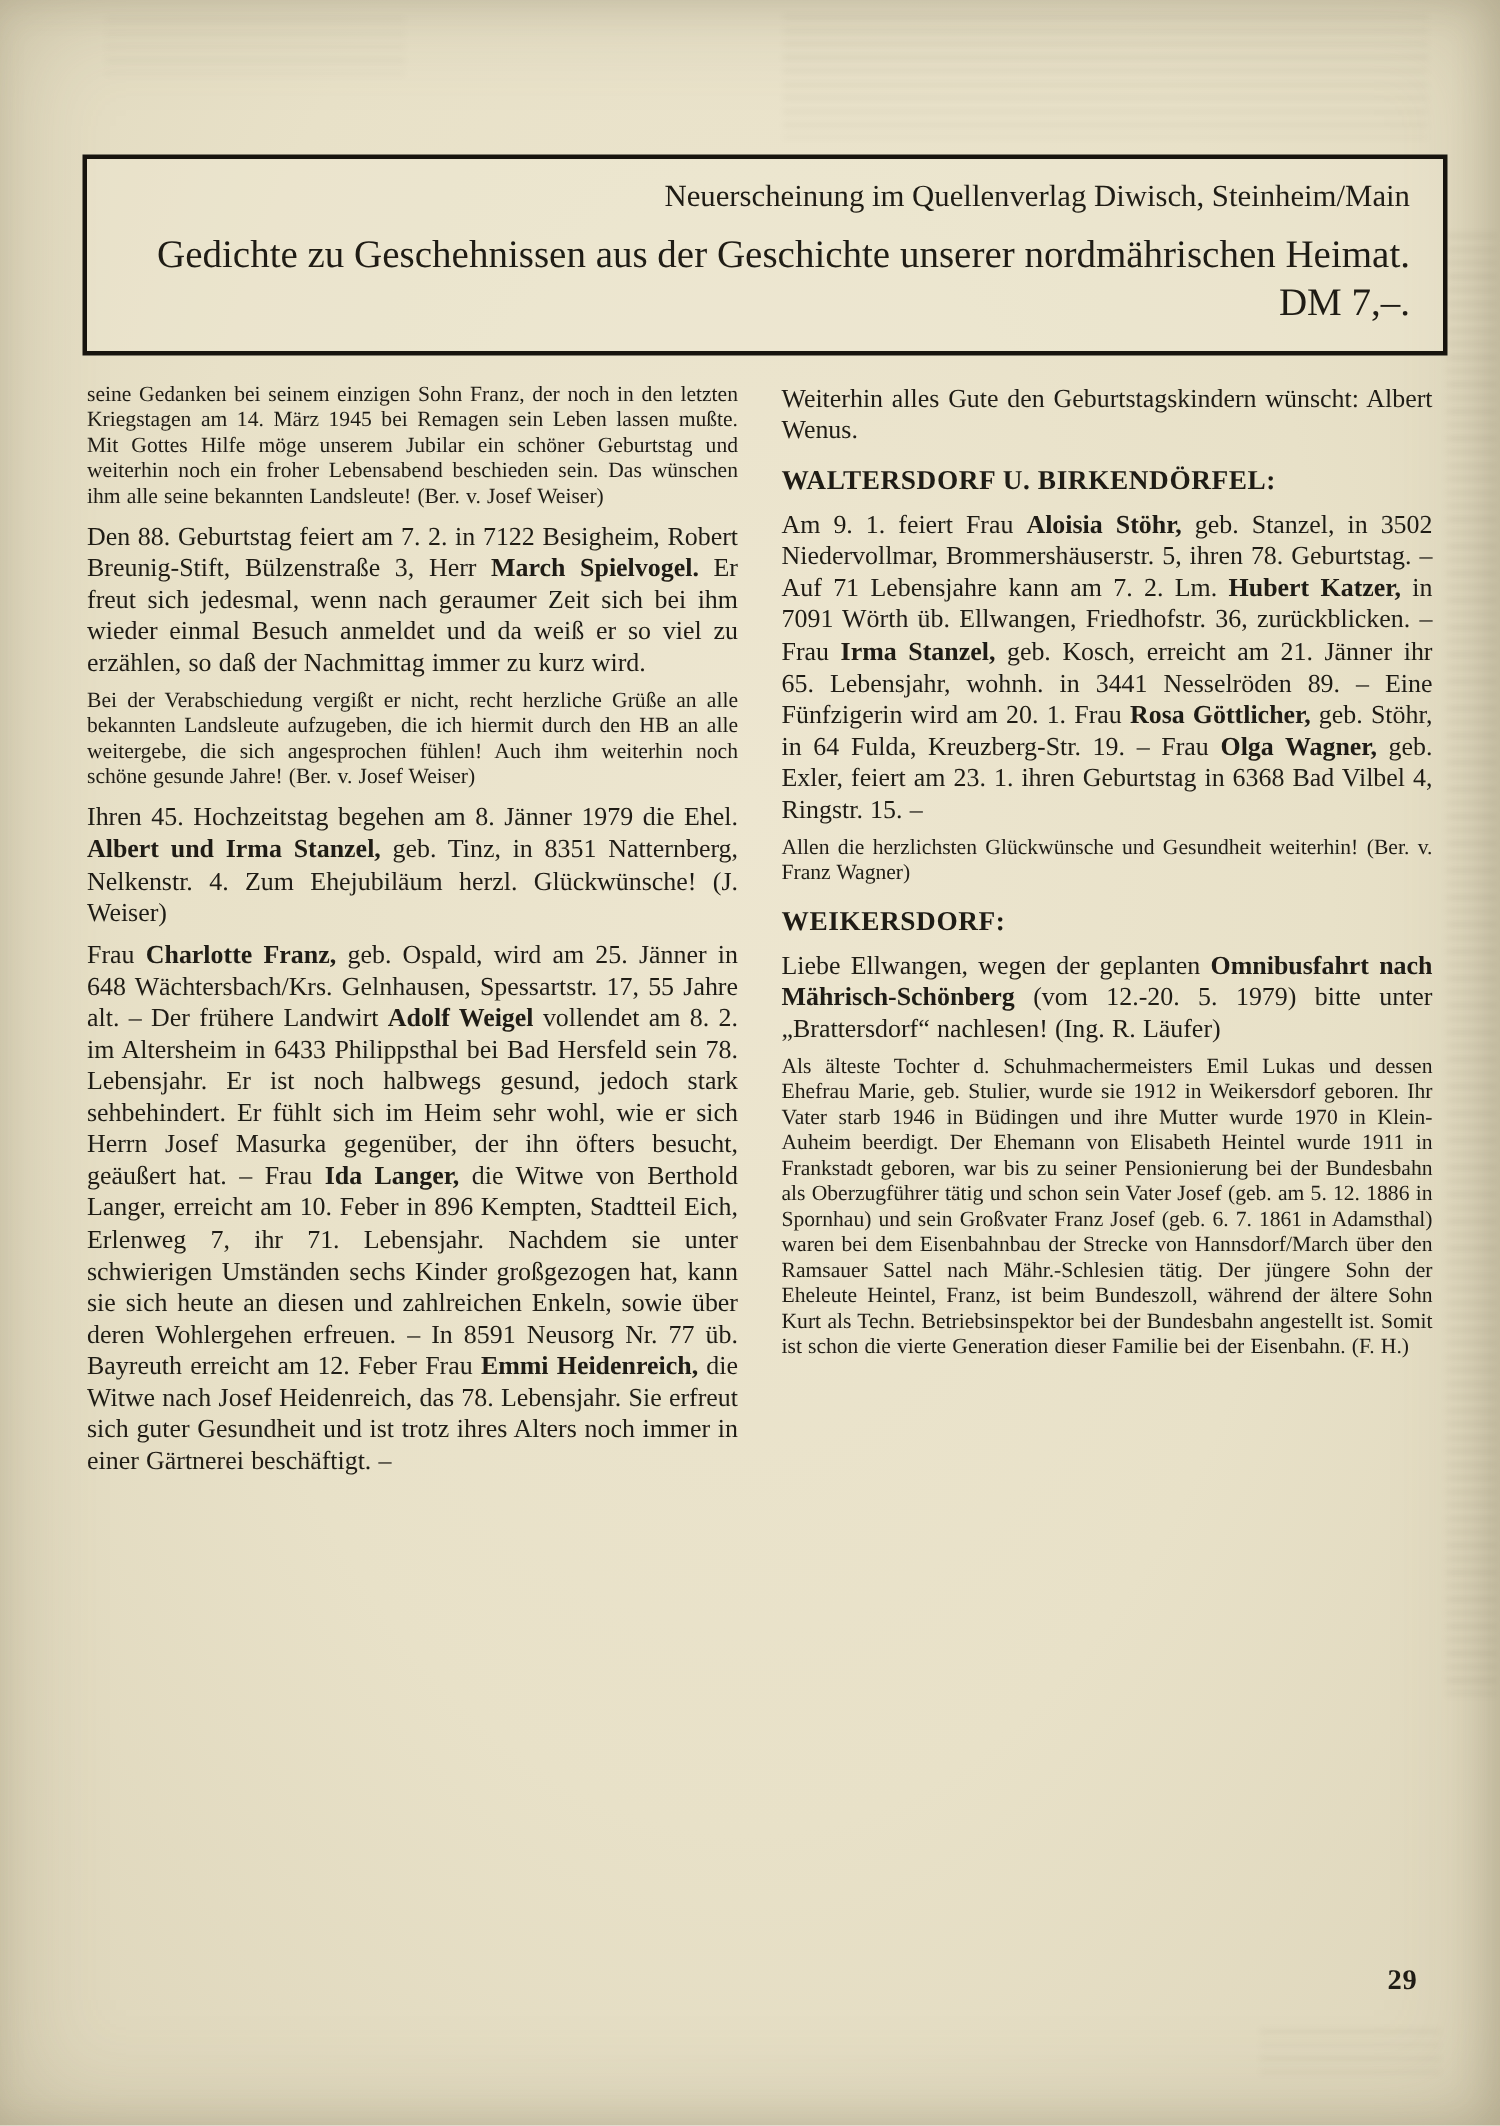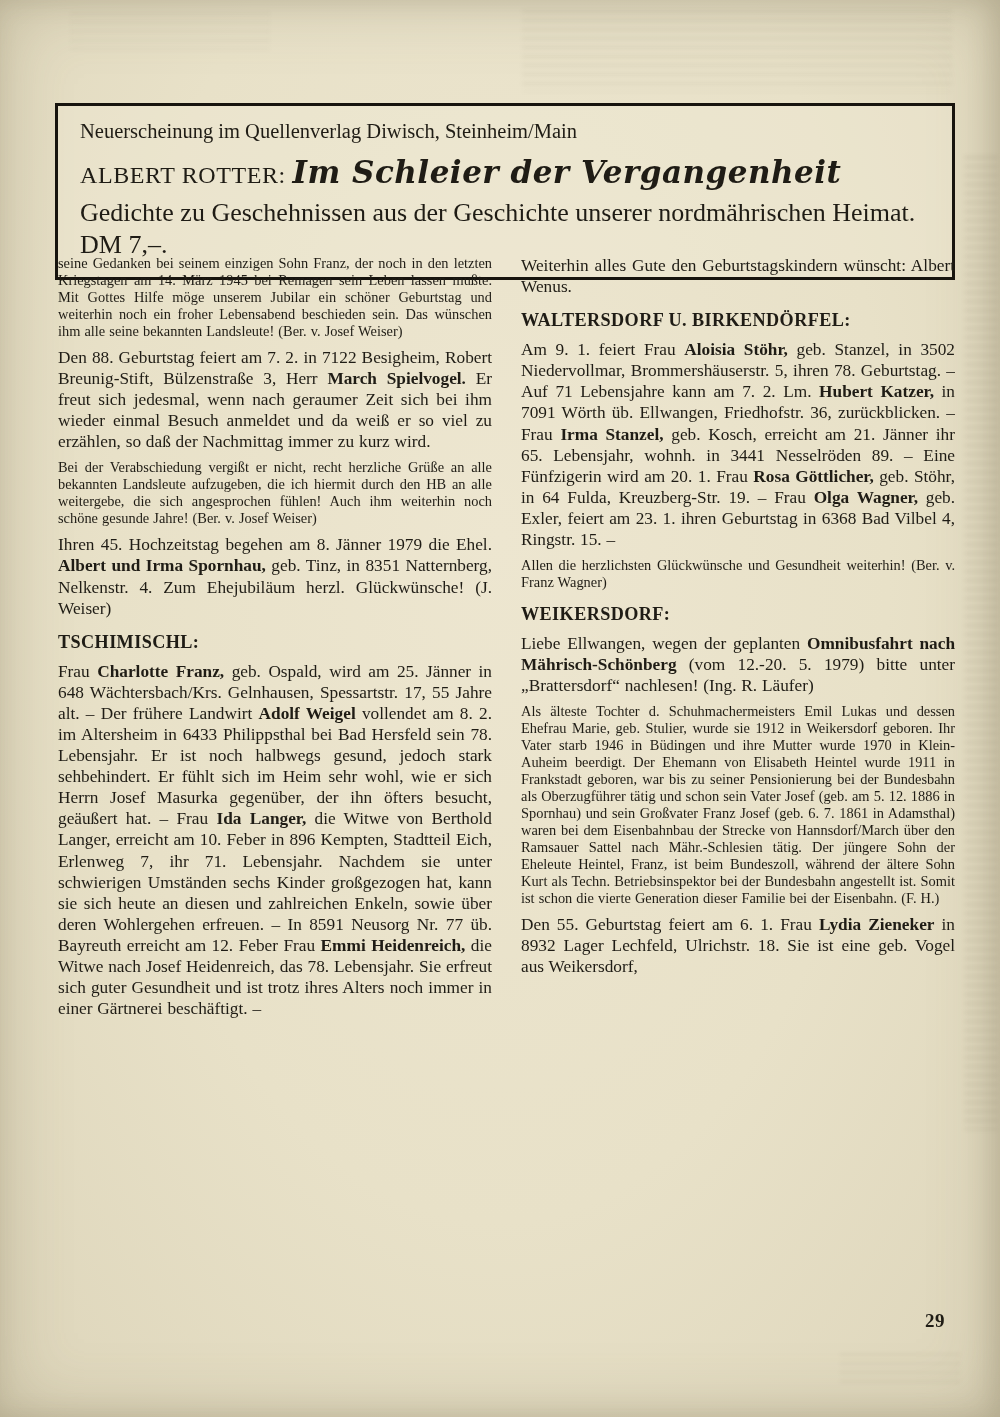--- a/index.html
+++ b/index.html
@@ -16,23 +16,23 @@
   .bleed{
     position:absolute;pointer-events:none;filter:blur(2px);
     background:repeating-linear-gradient(180deg, transparent 0 6px, #6f6750 6px 9px);
   }
   .bleed.right-edge{right:2px;top:150px;width:34px;height:980px;opacity:0.12;}
   .bleed.top-right{top:4px;right:48px;width:430px;height:88px;opacity:0.09;}
   .bleed.top-left{top:6px;left:70px;width:200px;height:44px;opacity:0.06;}
   .bleed.bottom-right{right:40px;bottom:30px;width:120px;height:40px;opacity:0.07;}
 
   .ad-box{
-    position:absolute;top:103px;left:55px;right:45px;
+    position:absolute;top:103px;left:55px;right:35px;
     border:3px solid #17140e;background:rgba(240,234,216,0.35);
-    text-align:left;padding:13px 22px 15px;box-sizing:border-box;
+    text-align:right;padding:13px 22px 15px;box-sizing:border-box;
   }
   .ad-line1{font-size:20.5px;line-height:1.25;margin-bottom:9px;}
   .ad-line2{margin-bottom:7px;white-space:nowrap;}
   .ad-author{font-size:24px;letter-spacing:0.6px;}
   .ad-title{
     font-family:"DejaVu Serif", serif;font-size:31px;font-weight:bold;font-style:italic;
     letter-spacing:0.5px;
   }
   .ad-line3{font-size:26px;line-height:1.25;}
 
@@ -60,40 +60,35 @@
 <body>
 
 <div class="paper-shade"></div>
 <div class="bleed top-right"></div>
 <div class="bleed top-left"></div>
 <div class="bleed right-edge"></div>
 <div class="bleed bottom-right"></div>
 
 <div class="ad-box">
   <div class="ad-line1">Neuerscheinung im Quellenverlag Diwisch, Steinheim/Main</div>
-  <div class="ad-line2">
-    <span class="ad-author">ALBERT ROTTER: </span><span class="ad-title">Im Schleier der Vergangenheit</span>
-  </div>
   <div class="ad-line3">Gedichte zu Geschehnissen aus der Geschichte unserer nordmährischen Heimat. DM 7,–.</div>
 </div>
 
 <div class="columns">
   <div class="col">
       <p class="para small"><span>seine Gedanken bei seinem einzigen Sohn Franz, der noch in den letzten Kriegstagen am 14. März 1945 bei Remagen sein Leben lassen mußte. Mit Gottes Hilfe möge unserem Jubilar ein schöner Geburtstag und weiterhin noch ein froher Lebensabend beschieden sein. Das wünschen ihm alle seine bekannten Landsleute! (Ber. v. Josef Weiser)</span></p>
       <p class="para"><span>Den 88. Geburtstag feiert am 7. 2. in 7122 Besigheim, Robert Breunig-Stift, Bülzenstraße 3, Herr </span><b>March Spielvogel.</b><span> Er freut sich jedesmal, wenn nach geraumer Zeit sich bei ihm wieder einmal Besuch anmeldet und da weiß er so viel zu erzählen, so daß der Nachmittag immer zu kurz wird.</span></p>
       <p class="para small"><span>Bei der Verabschiedung vergißt er nicht, recht herzliche Grüße an alle bekannten Landsleute aufzugeben, die ich hiermit durch den HB an alle weitergebe, die sich angesprochen fühlen! Auch ihm weiterhin noch schöne gesunde Jahre! (Ber. v. Josef Weiser)</span></p>
-      <p class="para"><span>Ihren 45. Hochzeitstag begehen am 8. Jänner 1979 die Ehel. </span><b>Albert und Irma Spornhau,</b><span> geb. Tinz, in 8351 Natternberg, Nelkenstr. 4. Zum Ehejubiläum herzl. Glückwünsche! (J. Weiser)</span></p>
-      <h3 class="section-heading">TSCHIMISCHL:</h3>
+      <p class="para"><span>Ihren 45. Hochzeitstag begehen am 8. Jänner 1979 die Ehel. </span><b>Albert und Irma Stanzel,</b><span> geb. Tinz, in 8351 Natternberg, Nelkenstr. 4. Zum Ehejubiläum herzl. Glückwünsche! (J. Weiser)</span></p>
       <p class="para"><span>Frau </span><b>Charlotte Franz,</b><span> geb. Ospald, wird am 25. Jänner in 648 Wächtersbach/Krs. Gelnhausen, Spessartstr. 17, 55 Jahre alt. – Der frühere Landwirt </span><b>Adolf Weigel</b><span> vollendet am 8. 2. im Altersheim in 6433 Philippsthal bei Bad Hersfeld sein 78. Lebensjahr. Er ist noch halbwegs gesund, jedoch stark sehbehindert. Er fühlt sich im Heim sehr wohl, wie er sich Herrn Josef Masurka gegenüber, der ihn öfters besucht, geäußert hat. – Frau </span><b>Ida Langer,</b><span> die Witwe von Berthold Langer, erreicht am 10. Feber in 896 Kempten, Stadtteil Eich, Erlenweg 7, ihr 71. Lebensjahr. Nachdem sie unter schwierigen Umständen sechs Kinder großgezogen hat, kann sie sich heute an diesen und zahlreichen Enkeln, sowie über deren Wohlergehen erfreuen. – In 8591 Neusorg Nr. 77 üb. Bayreuth erreicht am 12. Feber Frau </span><b>Emmi Heidenreich,</b><span> die Witwe nach Josef Heidenreich, das 78. Lebensjahr. Sie erfreut sich guter Gesundheit und ist trotz ihres Alters noch immer in einer Gärtnerei beschäftigt. –</span></p>
     </div>
   <div class="col">
       <p class="para"><span>Weiterhin alles Gute den Geburtstagskindern wünscht: Albert Wenus.</span></p>
       <h3 class="section-heading">WALTERSDORF U. BIRKENDÖRFEL:</h3>
       <p class="para"><span>Am 9. 1. feiert Frau </span><b>Aloisia Stöhr,</b><span> geb. Stanzel, in 3502 Niedervollmar, Brommershäuserstr. 5, ihren 78. Geburtstag. – Auf 71 Lebensjahre kann am 7. 2. Lm. </span><b>Hubert Katzer,</b><span> in 7091 Wörth üb. Ellwangen, Friedhofstr. 36, zurückblicken. – Frau </span><b>Irma Stanzel,</b><span> geb. Kosch, erreicht am 21. Jänner ihr 65. Lebensjahr, wohnh. in 3441 Nesselröden 89. – Eine Fünfzigerin wird am 20. 1. Frau </span><b>Rosa Göttlicher,</b><span> geb. Stöhr, in 64 Fulda, Kreuzberg-Str. 19. – Frau </span><b>Olga Wagner,</b><span> geb. Exler, feiert am 23. 1. ihren Geburtstag in 6368 Bad Vilbel 4, Ringstr. 15. –</span></p>
       <p class="para small"><span>Allen die herzlichsten Glückwünsche und Gesundheit weiterhin! (Ber. v. Franz Wagner)</span></p>
       <h3 class="section-heading">WEIKERSDORF:</h3>
       <p class="para"><span>Liebe Ellwangen, wegen der geplanten </span><b>Omnibusfahrt nach Mährisch-Schönberg</b><span> (vom 12.-20. 5. 1979) bitte unter „Brattersdorf“ nachlesen! (Ing. R. Läufer)</span></p>
       <p class="para small"><span>Als älteste Tochter d. Schuhmachermeisters Emil Lukas und dessen Ehefrau Marie, geb. Stulier, wurde sie 1912 in Weikersdorf geboren. Ihr Vater starb 1946 in Büdingen und ihre Mutter wurde 1970 in Klein-Auheim beerdigt. Der Ehemann von Elisabeth Heintel wurde 1911 in Frankstadt geboren, war bis zu seiner Pensionierung bei der Bundesbahn als Oberzugführer tätig und schon sein Vater Josef (geb. am 5. 12. 1886 in Spornhau) und sein Großvater Franz Josef (geb. 6. 7. 1861 in Adamsthal) waren bei dem Eisenbahnbau der Strecke von Hannsdorf/March über den Ramsauer Sattel nach Mähr.-Schlesien tätig. Der jüngere Sohn der Eheleute Heintel, Franz, ist beim Bundeszoll, während der ältere Sohn Kurt als Techn. Betriebsinspektor bei der Bundesbahn angestellt ist. Somit ist schon die vierte Generation dieser Familie bei der Eisenbahn. (F. H.)</span></p>
-      <p class="para"><span>Den 55. Geburtstag feiert am 6. 1. Frau </span><b>Lydia Zieneker</b><span> in 8932 Lager Lechfeld, Ulrichstr. 18. Sie ist eine geb. Vogel aus Weikersdorf,</span></p>
     </div>
 </div>
 
 <div class="page-number">29</div>
 
 </body></html>

